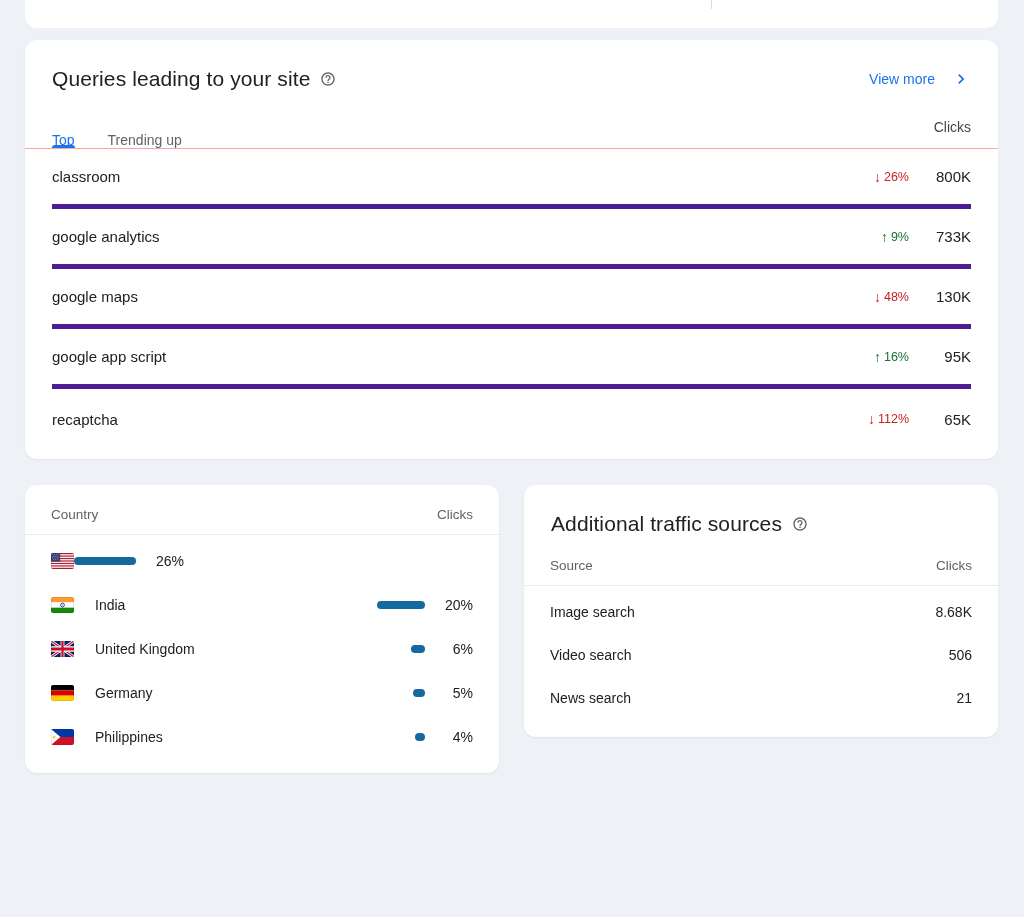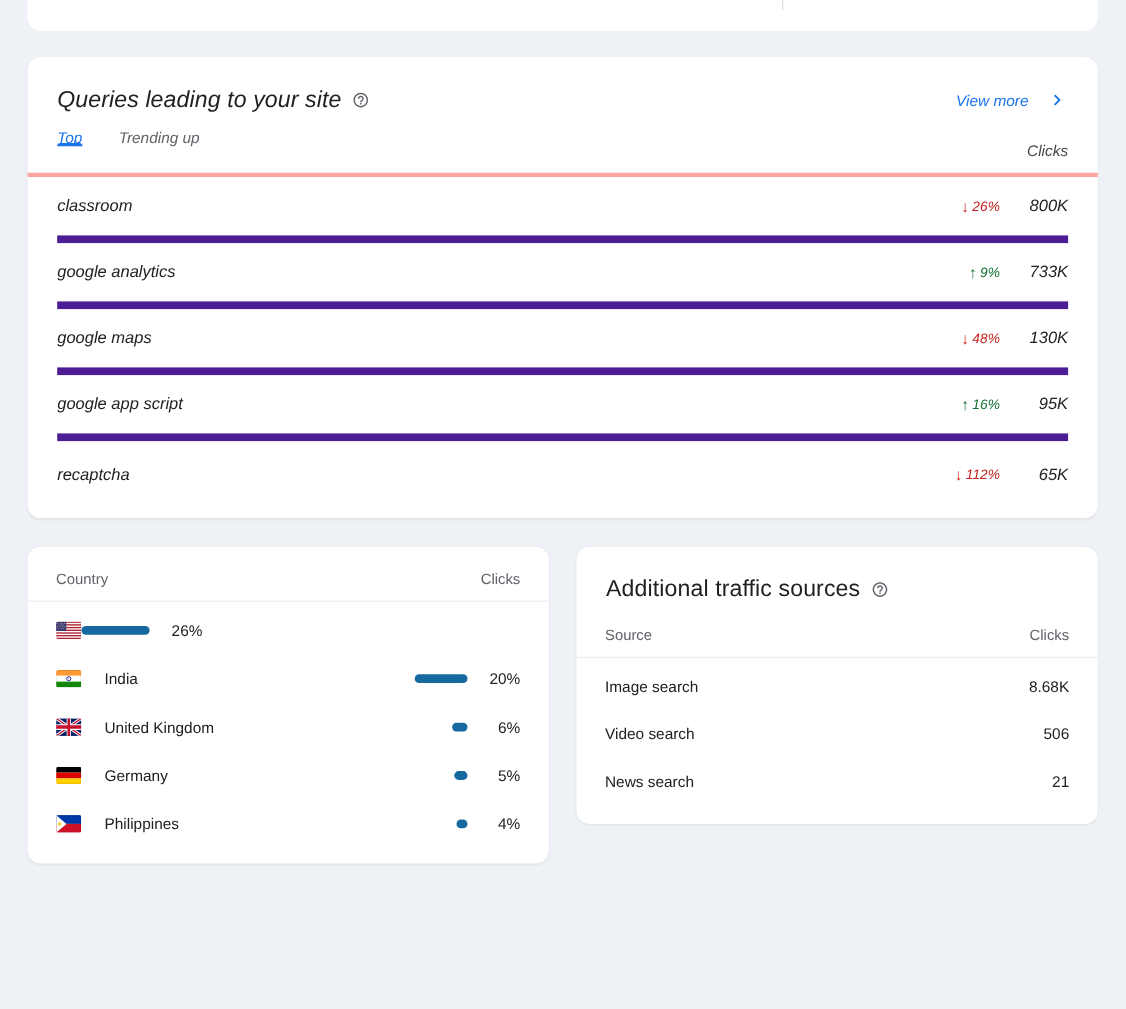--- a/index.html
+++ b/index.html
@@ -22,51 +22,51 @@
   .top-sliver {
     height:28px; background:#fff;
     border-radius:0 0 12px 12px;
     position:relative;
   }
   .top-sliver .divider-mark {
     position:absolute; left:686px; top:0; width:1px; height:9px; background:#dadce0;
   }
 
   
-  .queries-card { margin-top:24px;font-style:italic; }
+  .queries-card { margin-top:12px; }
   .card-header { display:flex; align-items:center; padding:27px 27px 0 27px; }
   .card-title { font-size:21px; font-weight:400; color:#202124; letter-spacing:.1px; }
   .help-icon { margin-left:10px; display:inline-flex; align-items:center; cursor:pointer; }
   .view-more {
     margin-left:auto; display:inline-flex; align-items:center; gap:16px;
     color:var(--accent-blue,#1a73e8); font-size:14px; font-weight:500; cursor:pointer;
   }
   .view-more svg { display:block; }
 
   .tabs {
-    display:flex; align-items:flex-start; margin-top:14px; height:44px;
-    border-bottom:4px solid #fca5a5; padding:0 27px;
+    display:flex; align-items:flex-end; margin-top:14px; height:44px;
+    border-bottom:1px solid #fca5a5; padding:0 27px;
   }
   .tab {
     position:relative; display:flex; align-items:center;
     margin-right:33px; font-size:14px; font-weight:500; color:#5f6368; cursor:pointer;
   }
   .tab[data-active="true"] { color:var(--accent-blue,#1a73e8); }
   .tab[data-active="true"]::after {
     content:""; position:absolute; left:0; right:0; bottom:0; height:3px;
     background:var(--accent-blue,#1a73e8); border-radius:3px 3px 0 0;
   }
   .tabs .clicks-header {
     margin-left:auto; align-self:center; font-size:14px; color:#444746;
   }
 
   .query-rows { padding:0 27px 10px 27px; }
   .query-row {
     display:flex; align-items:center; height:60px;
-    border-bottom:7px solid #4c1d95; font-size:15px; cursor:pointer;
+    border-bottom:5px solid #4c1d95; font-size:15px; cursor:pointer;
   }
   .query-row:last-child { border-bottom:none; }
   .query-name { flex:1; color:#202124; }
   .trend { display:inline-flex; align-items:center; gap:3px; font-size:12.5px; font-weight:400; }
   .trend .arrow { font-size:14px; line-height:1; }
   .trend[data-direction="down"] { color:var(--trend-down,#c5221f); }
   .trend[data-direction="up"] { color:var(--trend-up,#137333); }
   .clicks-value { min-width:52px; margin-left:10px; text-align:right; font-size:15px; color:#202124; }
 
   

